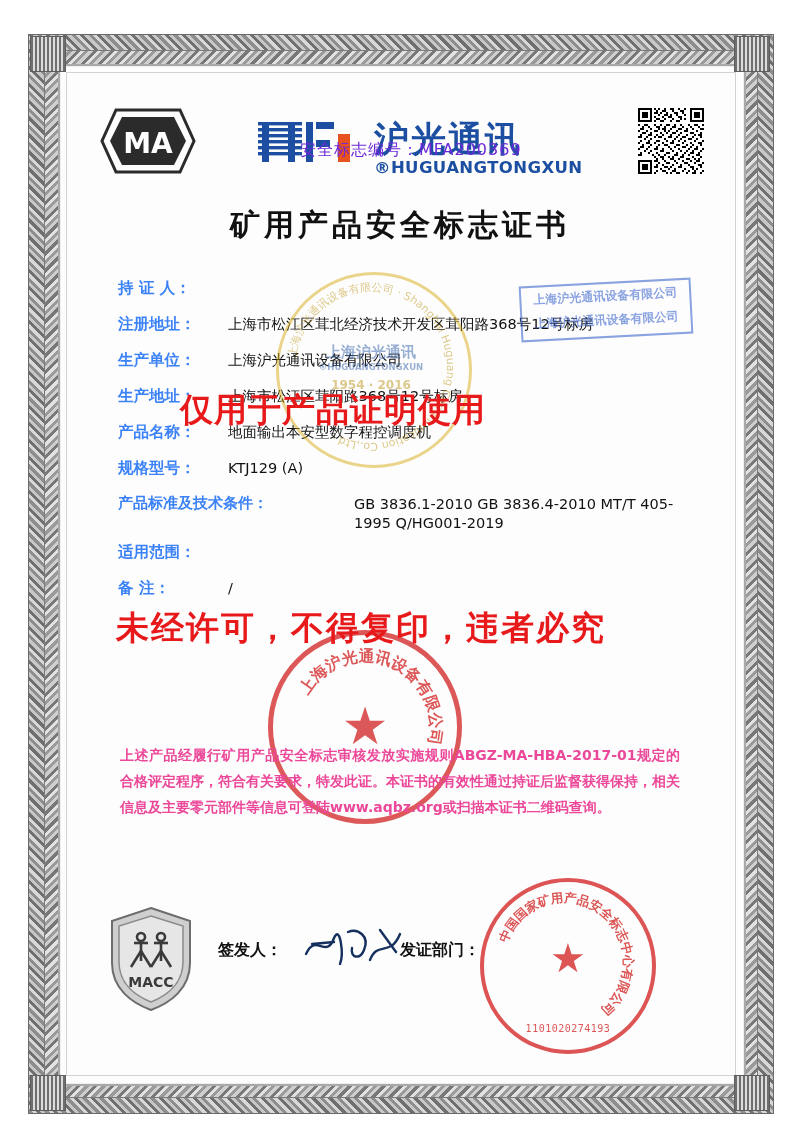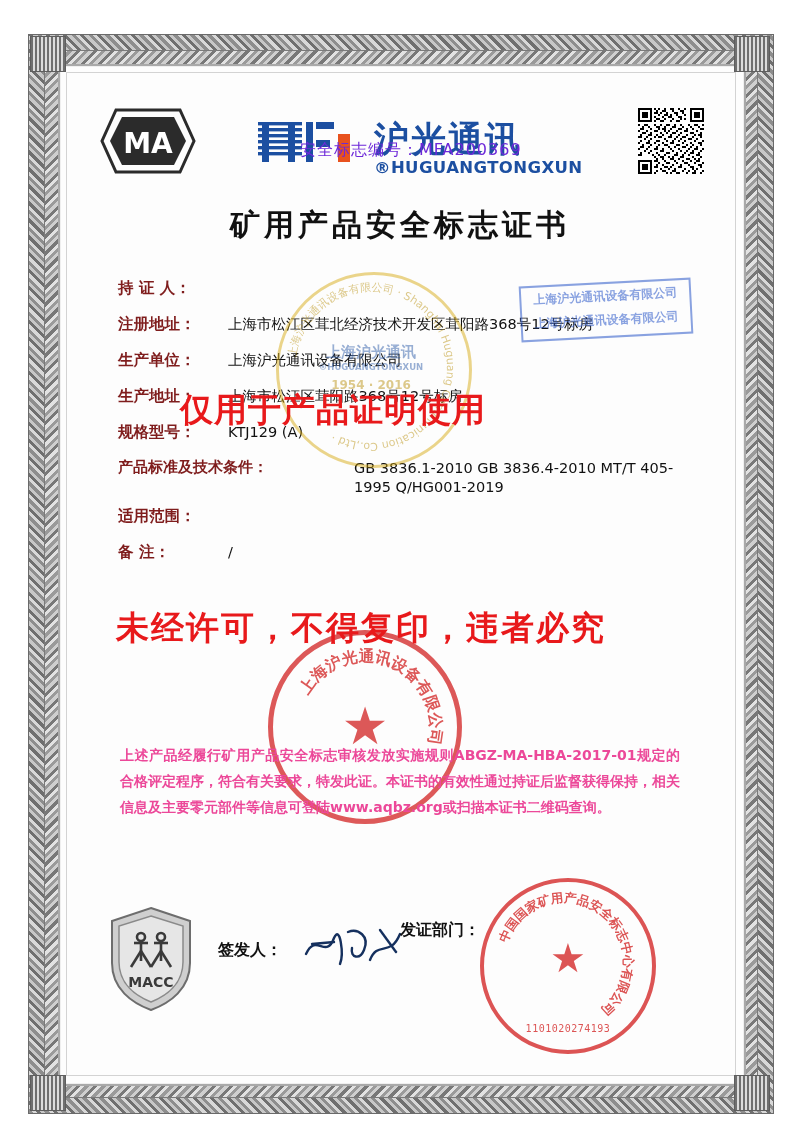--- a/index.html
+++ b/index.html
@@ -56,42 +56,42 @@
 
   
   .title{position:absolute;left:0;top:205px;width:800px;text-align:center;
      font-family:"DejaVu Sans",sans-serif;font-size:30px;font-weight:bold;color:#111;
      letter-spacing:4px;}
 
   
   .fields{position:absolute;left:118px;top:278px;width:570px;}
   .row{position:relative;min-height:34px;margin-bottom:2px;}
   .lab{position:absolute;left:0;top:0;font-family:"DejaVu Sans",sans-serif;
-       font-size:15.5px;font-weight:bold;color:#7f1d1d;white-space:nowrap;}
+       font-size:15.5px;font-weight:bold;color:#3b82f6;white-space:nowrap;}
   .val{position:absolute;left:110px;top:1px;font-family:"DejaVu Sans",sans-serif;
        font-size:14.5px;color:#111;line-height:19px;}
   .val.wide{left:236px;}
   .row.std .lab{font-size:15px;}
   .date-row{position:relative;height:32px;}
   .date-row .lab2{position:absolute;left:290px;top:0;font-family:"DejaVu Sans",sans-serif;
        font-size:15.5px;font-weight:bold;color:#111;}
   .date-row .val2{position:absolute;left:400px;top:1px;font-family:"DejaVu Sans",sans-serif;
        font-size:14.5px;color:#111;}
 
   
   .para{position:absolute;left:120px;top:742px;width:560px;
      font-family:"DejaVu Sans",sans-serif;font-size:14px;line-height:26px;color:#ec4899;
      text-align:justify;font-weight:bold;}
 
   
   .macc{position:absolute;left:108px;top:905px;width:86px;height:108px;}
   .sig-label{position:absolute;left:218px;top:940px;font-family:"DejaVu Sans",sans-serif;
      font-size:16px;font-weight:bold;color:#111;}
   .sig-hand{position:absolute;left:300px;top:920px;width:110px;height:52px;}
-  .dept-label{position:absolute;left:400px;top:920px;font-family:"DejaVu Sans",sans-serif;
+  .dept-label{position:absolute;left:400px;top:940px;font-family:"DejaVu Sans",sans-serif;
      font-size:16px;font-weight:bold;color:#111;}
 
   
   .seal{position:absolute;border-radius:50%;}
   .seal-main{left:268px;top:630px;width:184px;height:184px;
      border:5px solid #d42a2a;opacity:.78;}
   .seal-main .star{position:absolute;left:50%;top:50%;transform:translate(-50%,-50%);
      font-size:52px;color:#d42a2a;line-height:1;}
   .seal-main .ring-txt{position:absolute;left:0;top:0;width:100%;height:100%;}
   .seal-dept{left:480px;top:878px;width:168px;height:168px;
@@ -437,20 +437,24 @@
     <div class="row">
       <div class="lab">生产单位：</div>
       <div class="val">上海沪光通讯设备有限公司</div>
     </div>
 
     <div class="row">
       <div class="lab">生产地址：</div>
       <div class="val">上海市松江区茸阳路368号12号标房</div>
     </div>
 
+    <div class="row">
+      <div class="lab">产品名称：</div>
+      <div class="val">地面输出本安型数字程控调度机</div>
+    </div>
 
     <div class="row">
       <div class="lab">规格型号：</div>
       <div class="val">KTJ129 (A)</div>
     </div>
 
     <div class="row std" style="min-height:46px">
       <div class="lab">产品标准及技术条件：</div>
       <div class="val wide" style="width:332px">GB 3836.1-2010 GB 3836.4-2010 MT/T 405-1995 Q/HG001-2019</div>
     </div>

